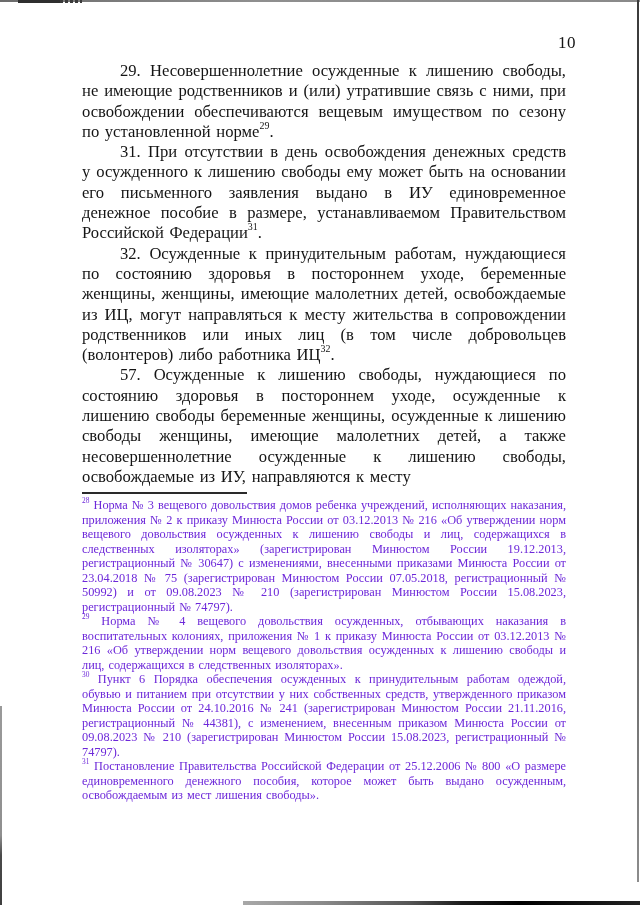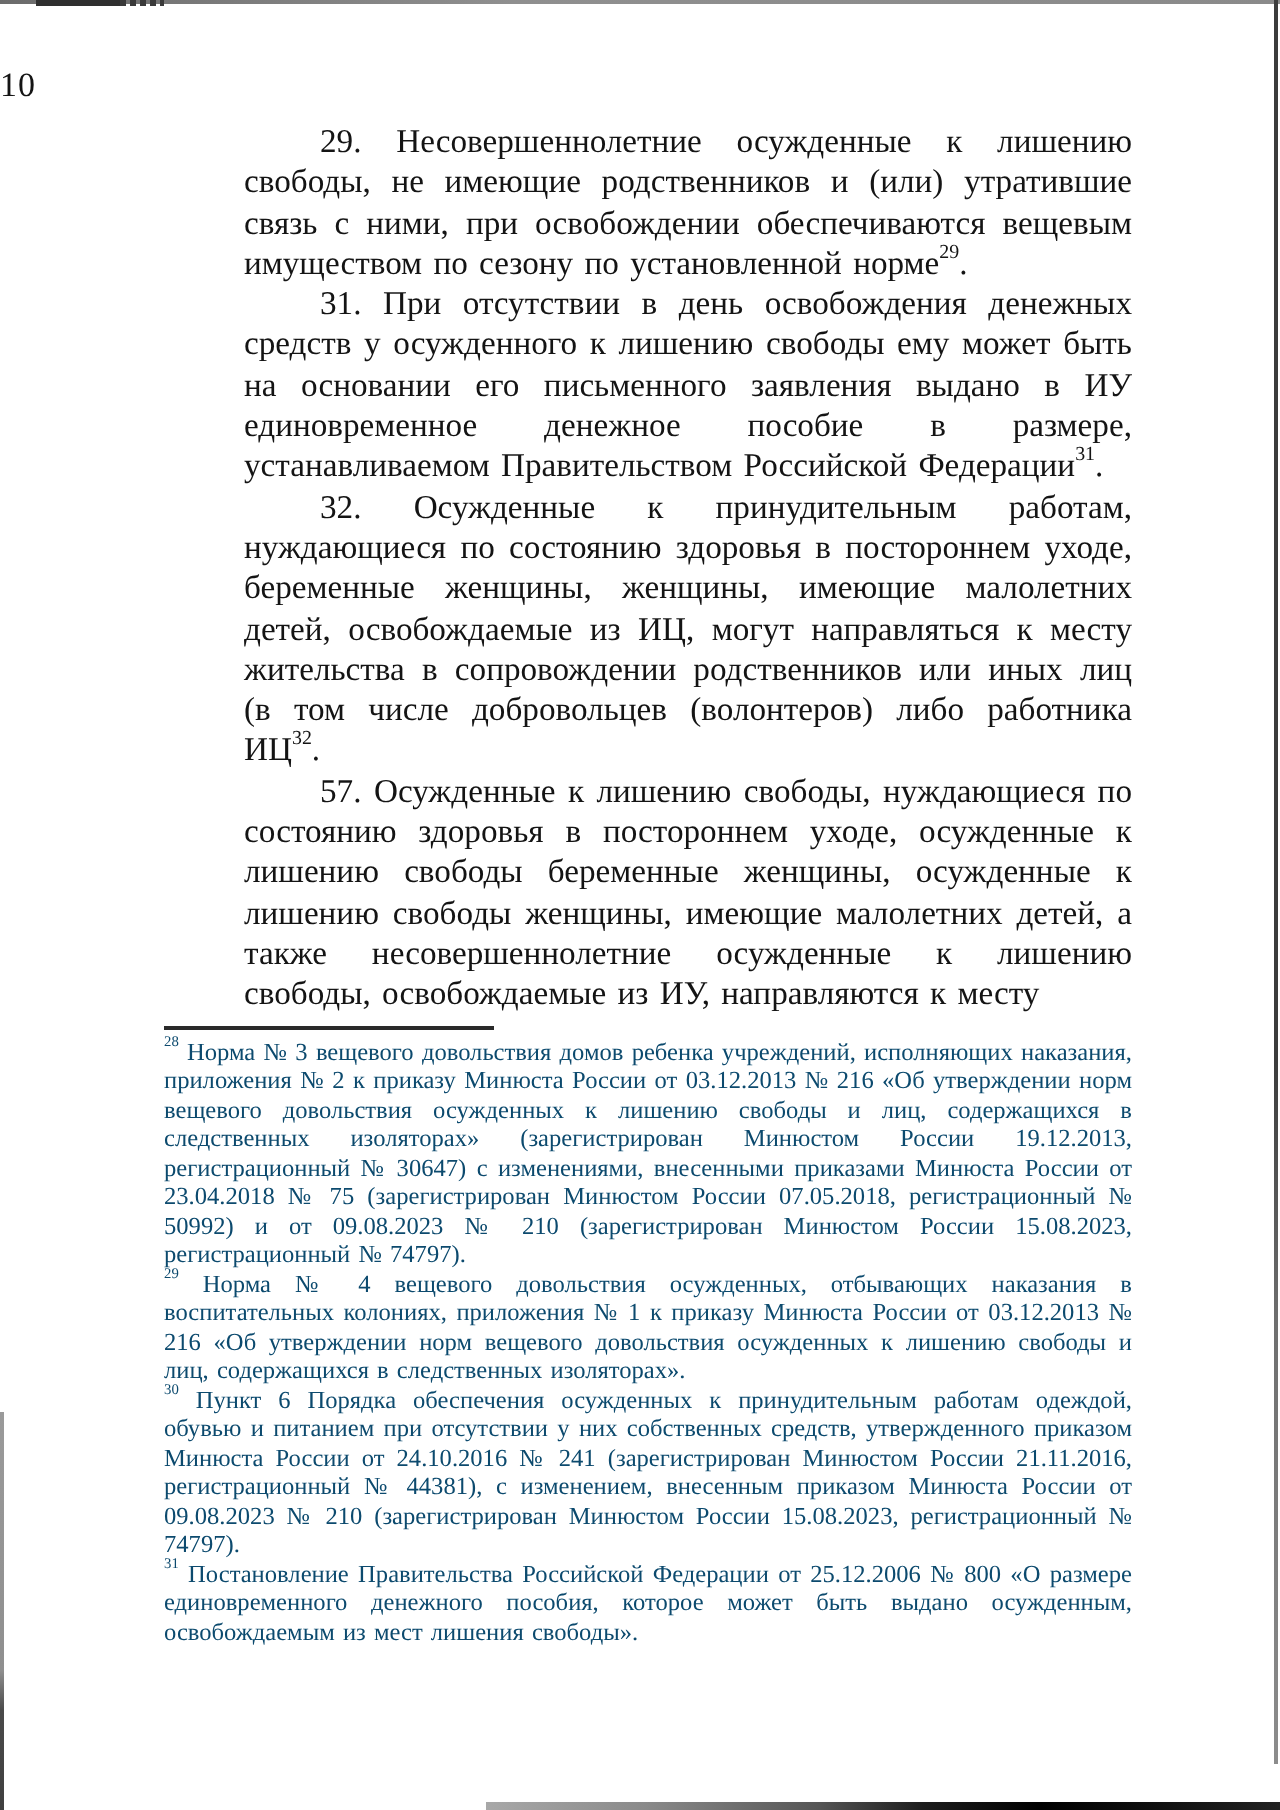--- a/index.html
+++ b/index.html
@@ -35,57 +35,57 @@
     position: absolute; left: 0; top: 706px; width: 2px; height: 199px;
     background: linear-gradient(to bottom, #9a9a9a 0%, #8f8f8f 65%, #4a4a4a 75%, #3f3f3f 100%);
   }
   .edge-bottom {
     position: absolute; left: 243px; top: 901px; width: 397px; height: 4px;
     background: linear-gradient(to right, #a8a8a8 0%, #8a8a8a 20%, #555555 42%, #1d1d1d 55%, #000000 70%, #222222 100%);
   }
   
   .page-number {
     position: absolute; left: 0; top: 33px; width: 576px;
-    text-align: left;
+    text-align: right;
     font-size: 17px; color: #141414;
     letter-spacing: 0.5px;
   }
   .text-block {
     position: absolute; left: 82px; top: 61px; width: 484px;
     color: #141414;
   }
   .body-par {
     margin: 0;
     font-size: 16.6px;
     line-height: 20.3px;
     text-align: justify;
     text-justify: inter-word;
     word-spacing: 1.5px;
   }
-  .body-par.indent { text-indent: 38px; margin-left: 40px; }
+  .body-par.indent { text-indent: 38px; }
   sup {
     font-size: 60%;
     line-height: 0;
     position: relative;
     top: -0.15em;
     vertical-align: super;
   }
   .footnote-sep {
     width: 165px; height: 0;
     border-top: 2px solid #2a2a2a;
     margin: 5px 0 4px 0;
   }
   .footnote {
     margin: 0;
     font-size: 12.3px;
     line-height: 14.5px;
     text-align: justify;
     text-justify: inter-word;
     word-spacing: 1px;
-    color: #0c4a6e;
+    color: #6d28d9;
   }
 </style>
 </head>
 <body>
 
 <div class="page">
   <div class="edge-top"></div>
   <div class="edge-top-dark"></div>
   <div class="edge-top-dashes"></div>
   <div class="edge-right"></div>

